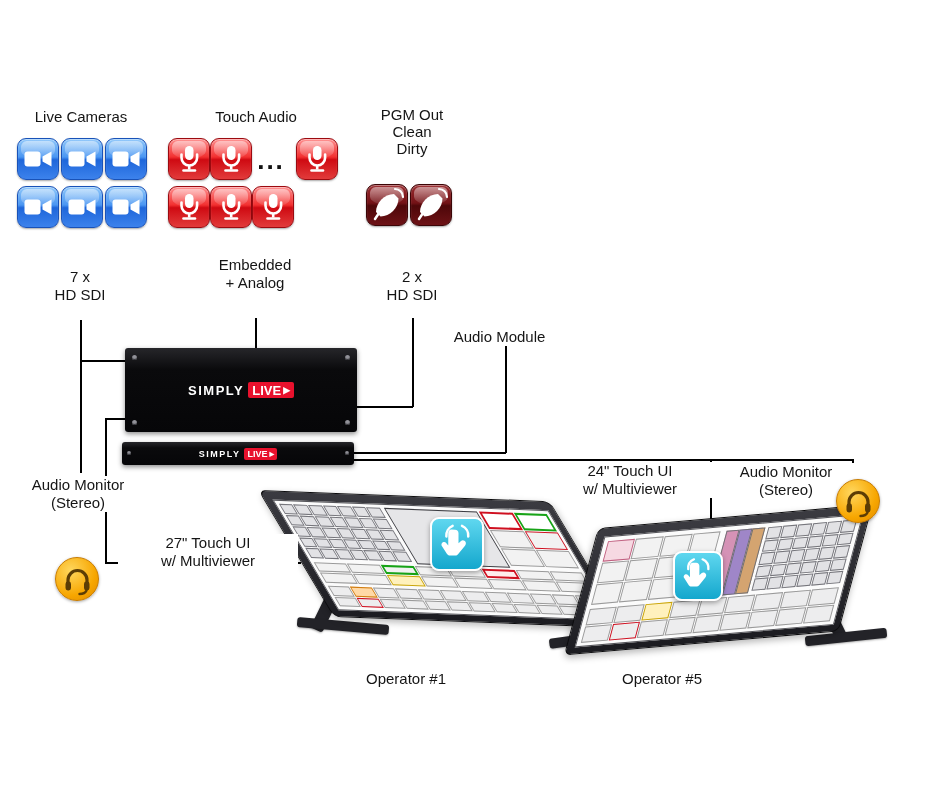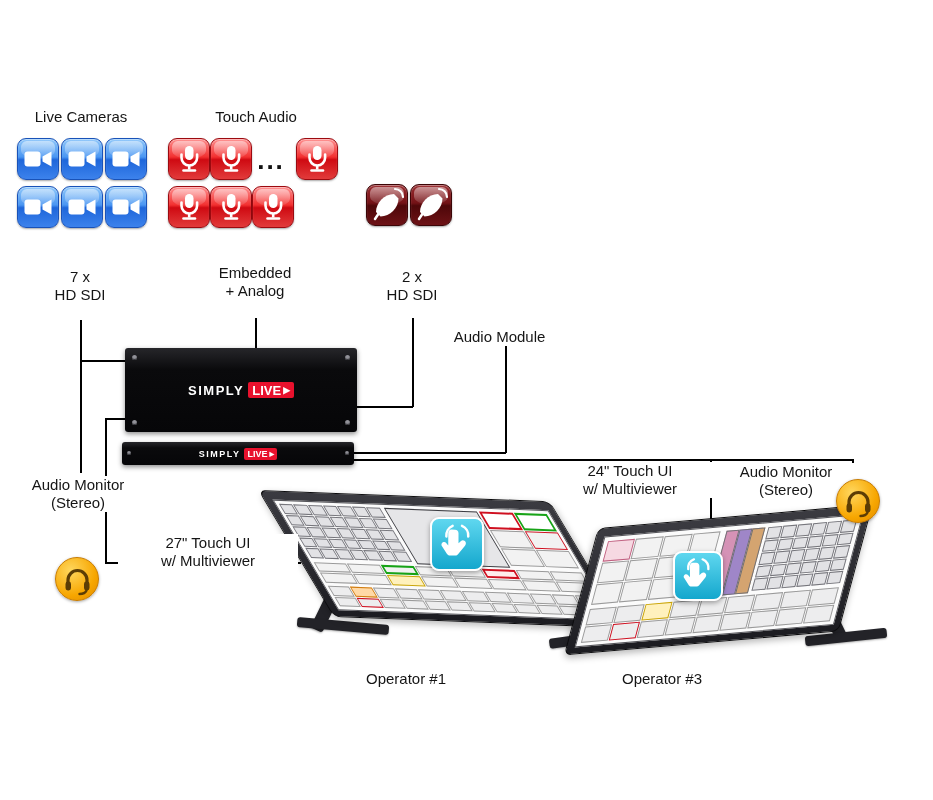--- a/index.html
+++ b/index.html
@@ -89,20 +89,25 @@
   <div class="ln v" style="left:412px;top:318px;height:89px"></div>
   <div class="ln h" style="left:357px;top:406px;width:56px"></div>
   <div class="ln v" style="left:505px;top:346px;height:107px"></div>
   <div class="ln h" style="left:353px;top:452px;width:153px"></div>
   <div class="ln h" style="left:353px;top:459px;width:500px"></div>
   <div class="ln v" style="left:852px;top:459px;height:21px"></div>
   <div class="ln v" style="left:710px;top:459px;height:60px"></div>
 
   <div class="lbl" style="left:11px;top:108px;width:140px">Live Cameras</div>
   <div class="lbl" style="left:186px;top:108px;width:140px">Touch Audio</div>
+  <div class="lbl" style="left:342px;top:106px;width:140px;line-height:17px">
+    <span class="l">PGM Out</span>
+    <span class="l">Clean</span>
+    <span class="l">Dirty</span>
+  </div>
 
   <div class="app-icon icon-blue" style="left:17px;top:138px">
       <svg viewBox="0 0 40 40">
         <rect x="6.5" y="12.5" width="16" height="15" rx="3" fill="#fff"></rect>
         <path d="M24.5 17.5 L33.5 12.5 V27.5 L24.5 22.5 Z" fill="#fff"></path>
       </svg>
     </div>
   <div class="app-icon icon-blue" style="left:61px;top:138px">
       <svg viewBox="0 0 40 40">
         <rect x="6.5" y="12.5" width="16" height="15" rx="3" fill="#fff"></rect>
@@ -196,21 +201,21 @@
         <path d="M9 27 C9 17.5 17.5 9 27 9 L31.5 13.5 C31.5 23 23 31.5 13.5 31.5 Z" fill="#fff"></path>
         <line x1="12" y1="28" x2="8" y2="34" stroke="#fff" stroke-width="2.5" stroke-linecap="round"></line>
         <path d="M28 4 a8 8 0 0 1 8 8" fill="none" stroke="#fff" stroke-width="2.2" stroke-linecap="round"></path>
       </svg>
     </div>
 
   <div class="lbl" style="left:10px;top:268px;width:140px">
     <span class="l">7 x</span>
     <span class="l">HD SDI</span>
   </div>
-  <div class="lbl" style="left:185px;top:264px;width:140px">
+  <div class="lbl" style="left:185px;top:256px;width:140px">
     <span class="l">Embedded</span>
     <span class="l">+ Analog</span>
   </div>
   <div class="lbl" style="left:342px;top:268px;width:140px">
     <span class="l">2 x</span>
     <span class="l">HD SDI</span>
   </div>
 
   <div class="lbl" style="left:432px;top:328px;width:135px">Audio Module</div>
 
@@ -457,15 +462,15 @@
   <div class="headset" style="left:836px;top:479px">
     <svg viewBox="0 0 42 42">
         <path d="M12 26 v-4 a9.5 9.5 0 0 1 19 0 v4" fill="none" stroke="#5c3d05" stroke-width="3.2" stroke-linecap="round"></path>
         <rect x="9.5" y="23.5" width="5.5" height="9" rx="2.4" fill="#5c3d05"></rect>
         <rect x="28" y="23.5" width="5.5" height="9" rx="2.4" fill="#5c3d05"></rect>
         <path d="M30.5 32.5 q-1.5 3.5 -7 3.5" fill="none" stroke="#5c3d05" stroke-width="2.4" stroke-linecap="round"></path>
       </svg>
   </div>
 
   <div class="lbl" style="left:331px;top:670px;width:150px">Operator #1</div>
-  <div class="lbl" style="left:587px;top:670px;width:150px">Operator #3</div>
+  <div class="lbl" style="left:587px;top:670px;width:150px">Operator #5</div>
 
 </div>
 
 </body></html>

